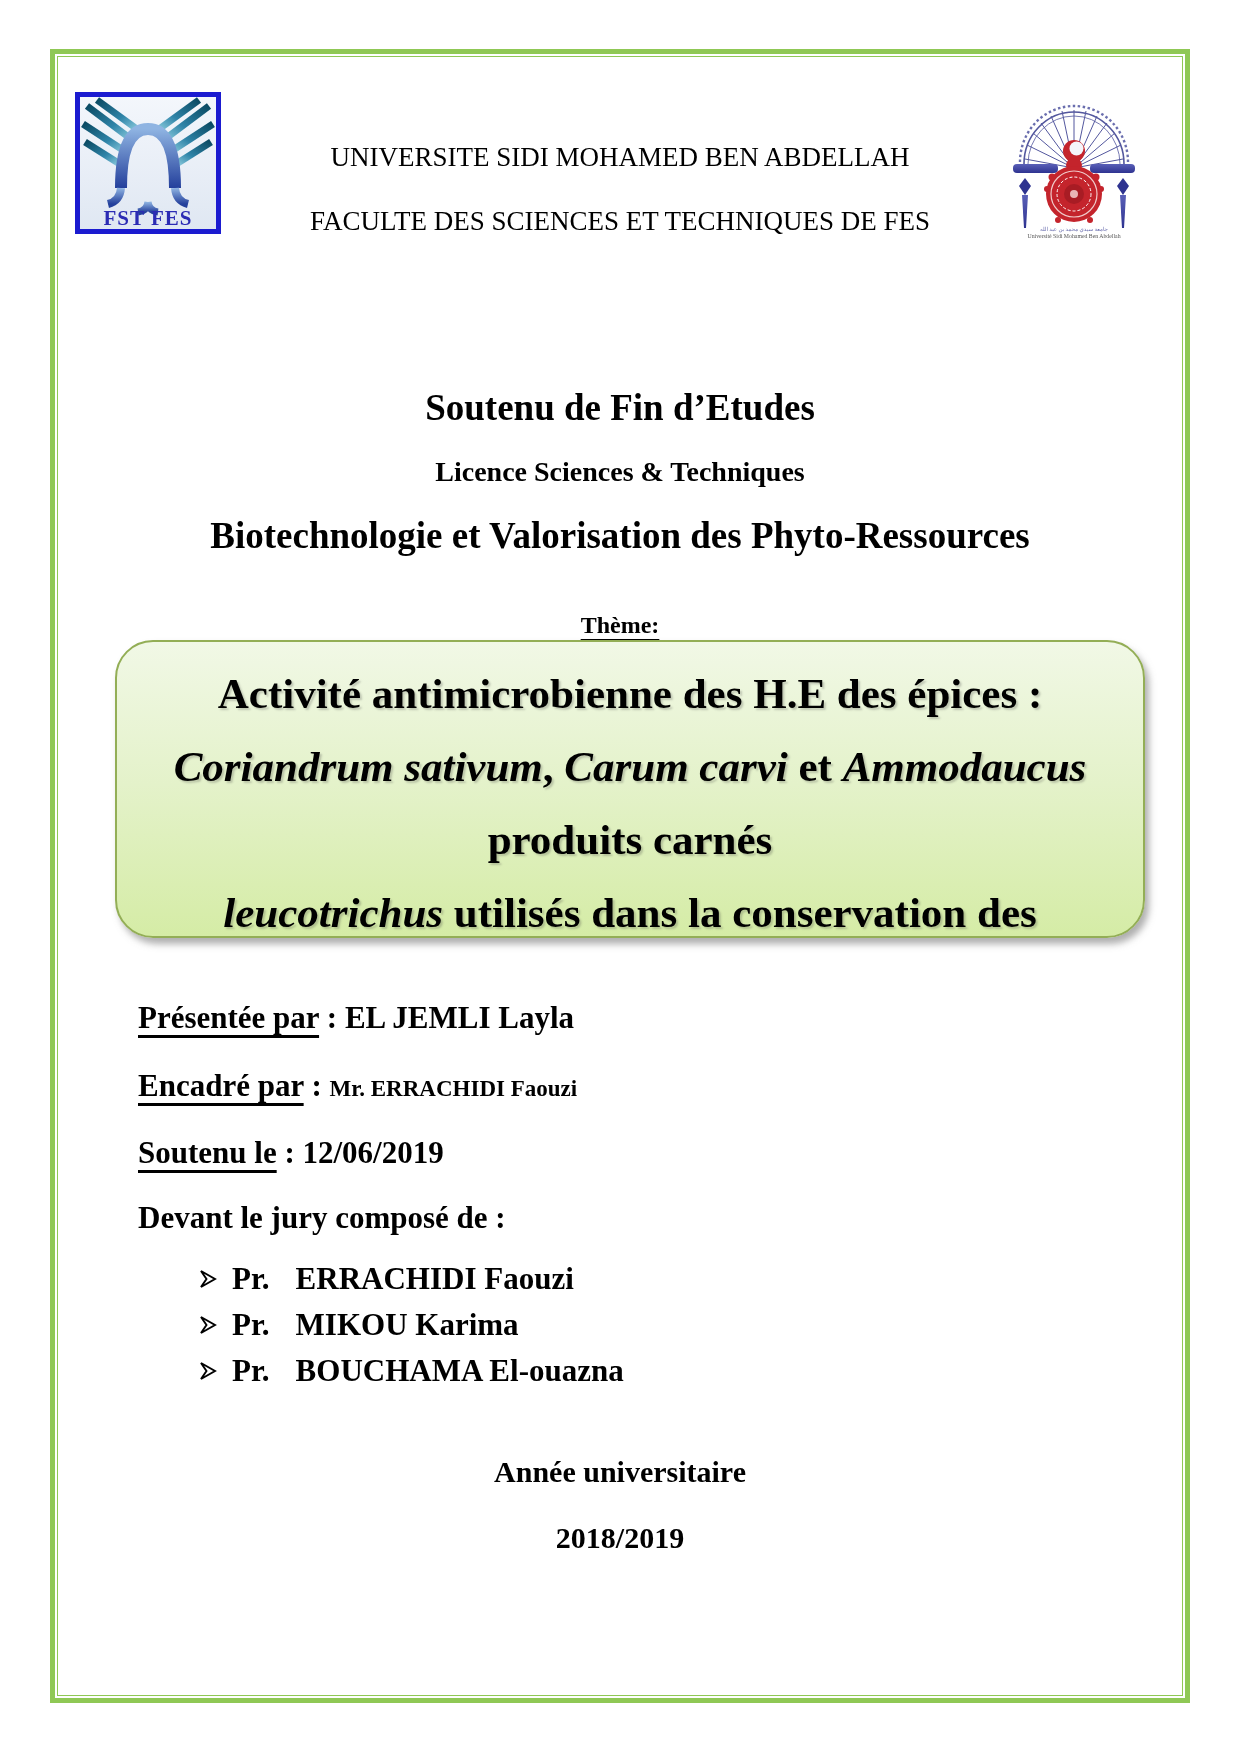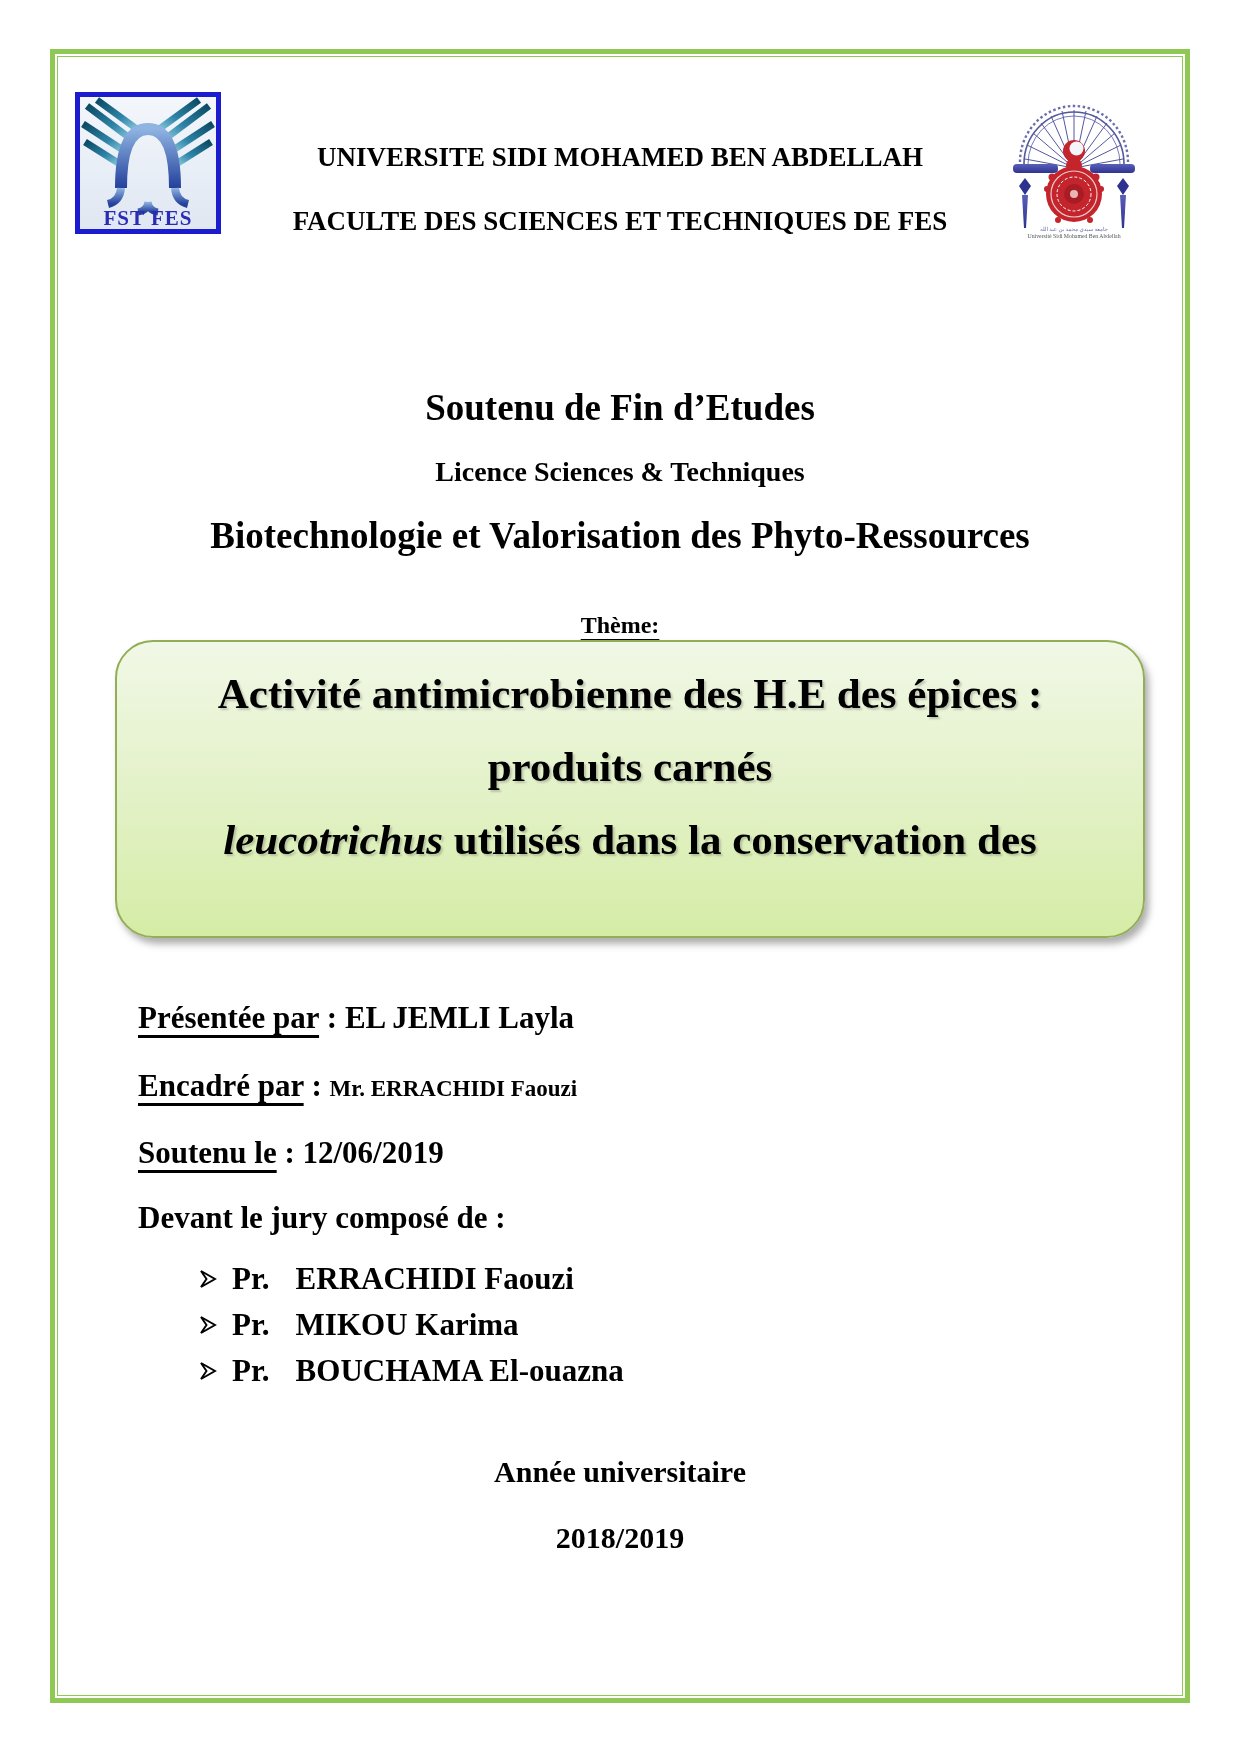--- a/index.html
+++ b/index.html
@@ -14,21 +14,21 @@
     box-sizing:border-box;border:5px solid #8FC855;
   }
   .frame-inner{
     position:absolute;inset:2px;border:1px solid #8FC855;
   }
   
   .fst-logo{position:absolute;left:75px;top:92px;width:146px;height:142px;}
   .seal{position:absolute;left:1008px;top:94px;width:132px;height:146px;}
   .header-text{
     position:absolute;left:62px;top:140px;width:1116px;text-align:center;
-    font-weight:bold;font-size:27px;line-height:34px;
+    font-weight:normal;font-size:27px;line-height:34px;
   }
   .header-text .line2{margin-top:30px;}
   
   .centered{position:absolute;left:62px;width:1116px;text-align:center;font-weight:bold;}
   .projet{top:386px;font-size:37px;}
   .licence{top:456px;font-size:28px;}
   .biotech{top:514px;font-size:37px;}
   .theme{top:612px;font-size:24px;}
   .theme span{text-decoration:underline;text-decoration-thickness:3px;text-underline-offset:6px;}
   
@@ -190,20 +190,23 @@
 <div class="centered projet">Soutenu de Fin d’Etudes</div>
 <div class="centered licence">Licence Sciences &amp; Techniques</div>
 <div class="centered biotech">Biotechnologie et Valorisation des Phyto-Ressources</div>
 <div class="centered theme"><span>Thème:</span></div>
 
 <div class="title-box">
   <div class="box-line">
     <span>Activité antimicrobienne des H.E des épices :</span>
   </div>
   <div class="box-line">
+    <i>Coriandrum sativum</i><span>, </span><i>Carum carvi</i><span> et </span><i>Ammodaucus</i>
+  </div>
+  <div class="box-line">
     <span>produits carnés</span>
   </div>
   <div class="box-line">
     <i>leucotrichus</i><span> utilisés dans la conservation des</span>
   </div>
 </div>
 
 <div class="detail presented">
   <span class="lbl">Présentée par</span><span class="sep"> : </span><span class="val">EL JEMLI Layla</span>
 </div>

